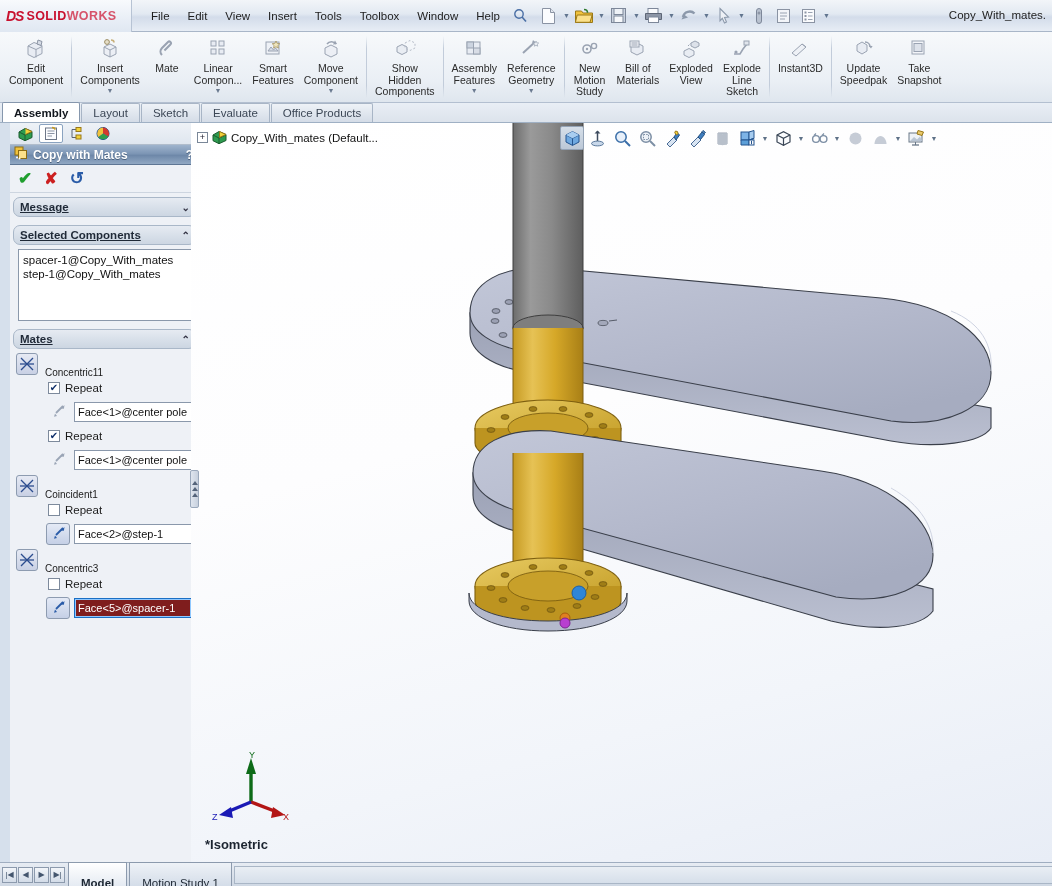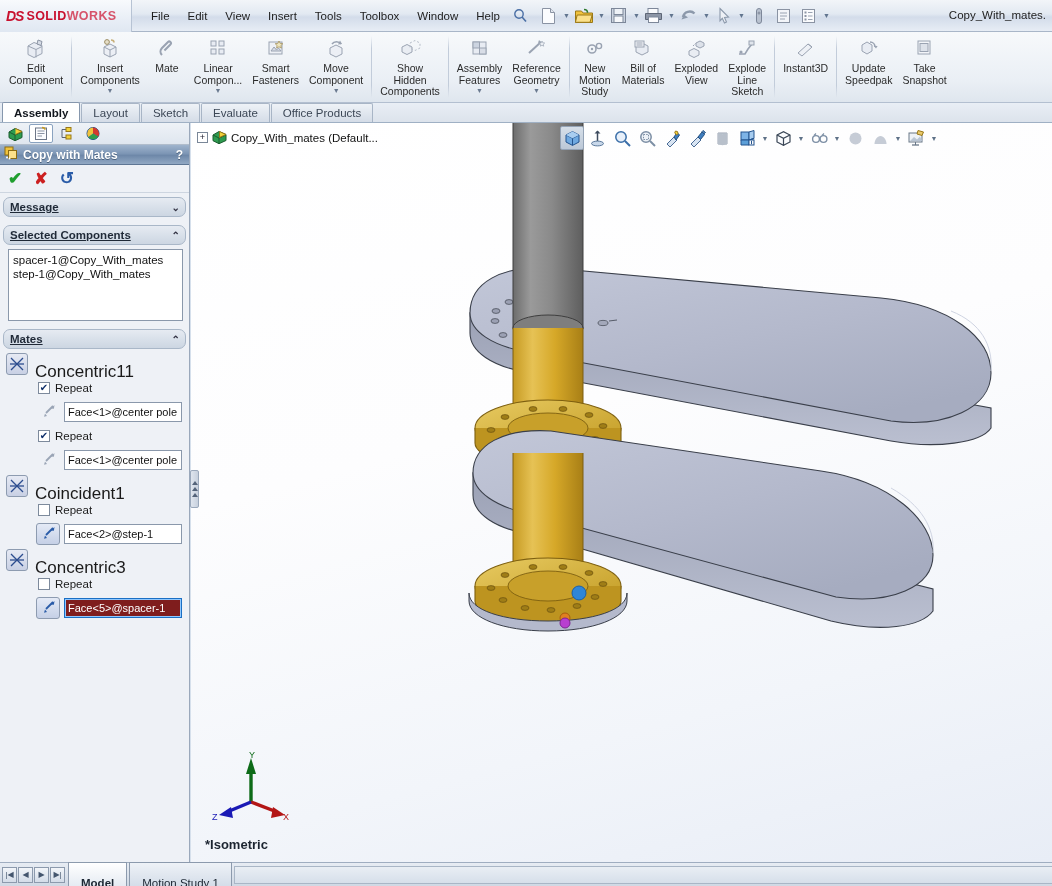--- a/index.html
+++ b/index.html
@@ -70,21 +70,21 @@
     height: 19px; line-height: 19px; padding: 0 11px; font-size: 11.5px;
     color: #3c4756; background: linear-gradient(to bottom,#eef2f7,#d4dce7);
     border: 1px solid #a8b5c6; border-bottom: none; margin-right: 1px;
     border-radius: 2px 2px 0 0; cursor: default;
   }
   .ctab.active { background: #ffffff; color: #11161d; font-weight: bold;
     border-color: #8697ad; height: 20px; line-height: 20px; }
 
   
   .leftpanel {
-    position: absolute; left: 0; top: 123px; width: 190px; height: 739px;
+    position: absolute; left: 10px; top: 123px; width: 190px; height: 739px;
     background: #eef1f6; border-right: 1px solid #9aa8bb;
   }
   .treetabs {
     height: 22px; display: flex; align-items: center; padding-left: 3px; gap: 2px;
     background: linear-gradient(to bottom,#eef2f7,#dfe6ef);
     border-bottom: 1px solid #b0bccb;
   }
   .ttab { width: 24px; height: 19px; display:flex; align-items:center; justify-content:center;
     border: 1px solid transparent; border-radius: 2px; }
   .ttab.sel { background: #ffffff; border-color: #8aa3c0; }
@@ -118,21 +118,21 @@
     line-height: 14px; overflow: hidden;
   }
 
   .mates-list { margin-top: 2px; }
   .mate-row { display: flex; align-items: center; height: 26px; padding-left: 6px; }
   .mate-ico {
     width: 22px; height: 22px; border: 1px solid #8d9bb0; border-radius: 3px;
     background: linear-gradient(to bottom,#e6eaf4,#c8d0e4);
     display:flex; align-items:center; justify-content:center; margin-right: 7px;
   }
-  .mate-name { font-size: 17px; color: #1a1a1a; margin-top: 16px; }
+  .mate-name { font-size: 10px; color: #1a1a1a; margin-top: 16px; }
   .repeat-row { display: flex; align-items: center; height: 22px; padding-left: 38px; }
   .cbx { width: 12px; height: 12px; border: 1px solid #7d8a9c; background: #fff;
     display:flex; align-items:center; justify-content:center; margin-right: 5px; }
   .cbx.on::after { content: "✔"; font-size: 10px; color: #10306b; line-height: 10px; }
   .repeat-lbl { font-size: 11.5px; color: #1a1a1a; }
   .face-row { display: flex; align-items: center; height: 26px; padding-left: 36px; }
   .face-btn {
     width: 24px; height: 22px; display:flex; align-items:center; justify-content:center;
     border: 1px solid transparent; border-radius: 3px; margin-right: 4px;
   }
@@ -369,21 +369,21 @@
 
     <div class="rb">
       <span class="ico">
         <svg width="24" height="24" viewBox="0 0 24 24">
             <rect x="5" y="5" width="13" height="12" fill="#eef1f6" stroke="#9aa3b2"></rect>
             <path d="M7 14l3-4 2.5 3 2-2 2.5 3z" fill="#d8dde6" stroke="#9aa3b2"></path>
             <path d="M15 4l1.2 2.4 2.6.3-1.9 1.8.5 2.6-2.4-1.3-2.4 1.3.5-2.6L11.2 6.7l2.6-.3z" fill="#efe5bb" stroke="#a3925f" stroke-width=".8"></path>
           </svg>
       </span>
       <span class="lbl">Smart
-Fasteners</span>
+Features</span>
     </div>
 
     <div class="rb">
       <span class="ico">
         <svg width="24" height="24" viewBox="0 0 24 24">
             <path d="M6 11l6-3 6 3v6l-6 3-6-3z" fill="#eceff5" stroke="#9aa3b2"></path>
             <path d="M8 7c2-3 7-3 9 0" fill="none" stroke="#9aa3b2" stroke-width="1.5"></path>
             <path d="M16 3.5l2 3.5-4 .4z" fill="#9aa3b2"></path>
           </svg>
       </span>

